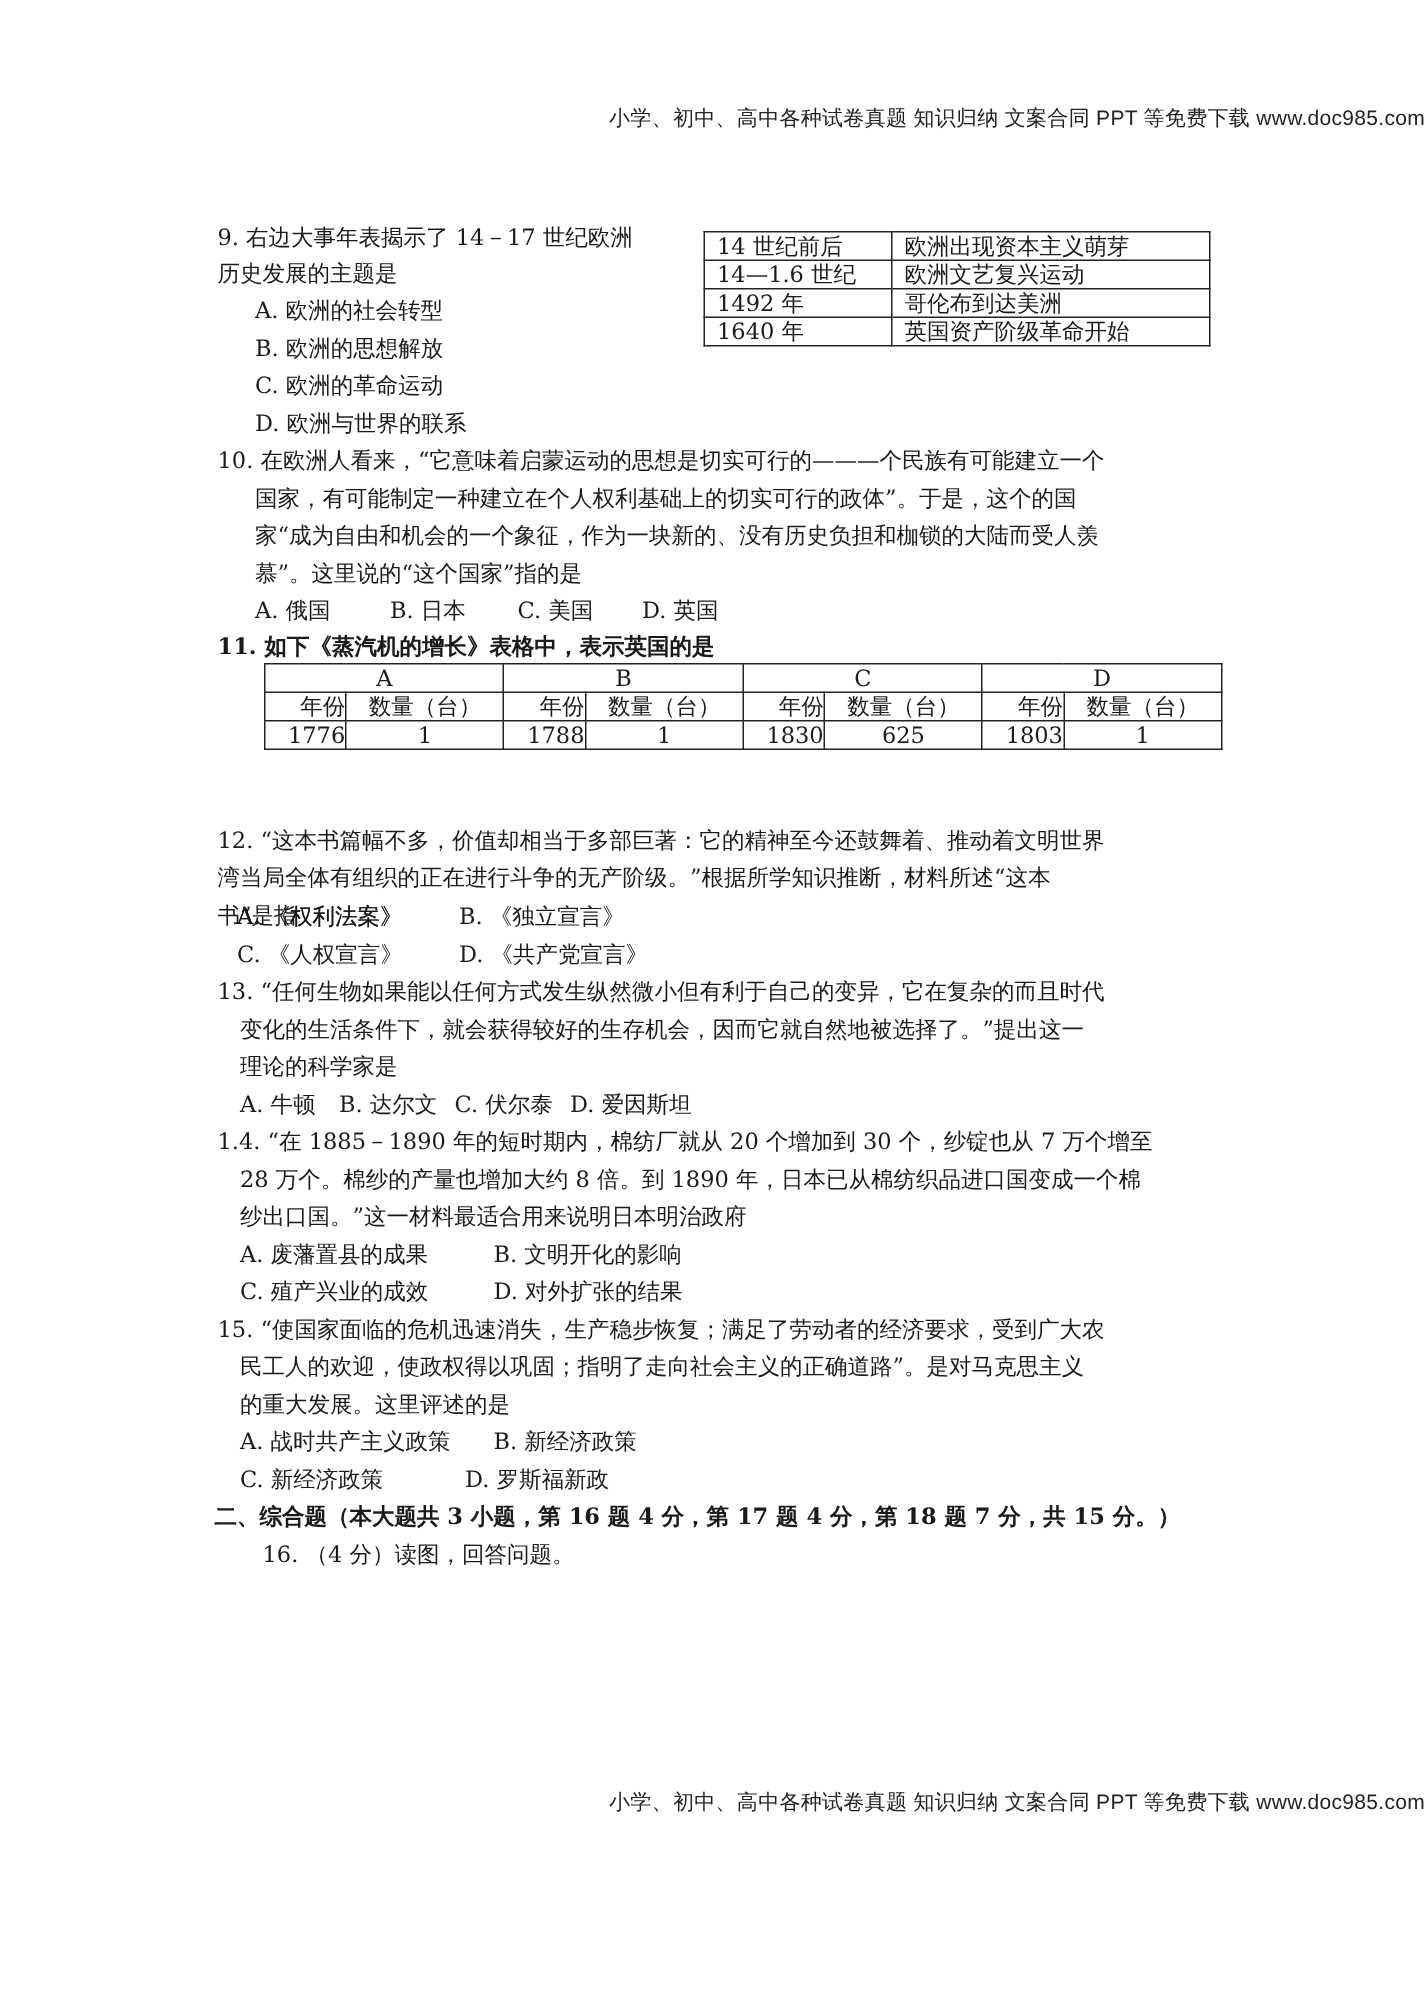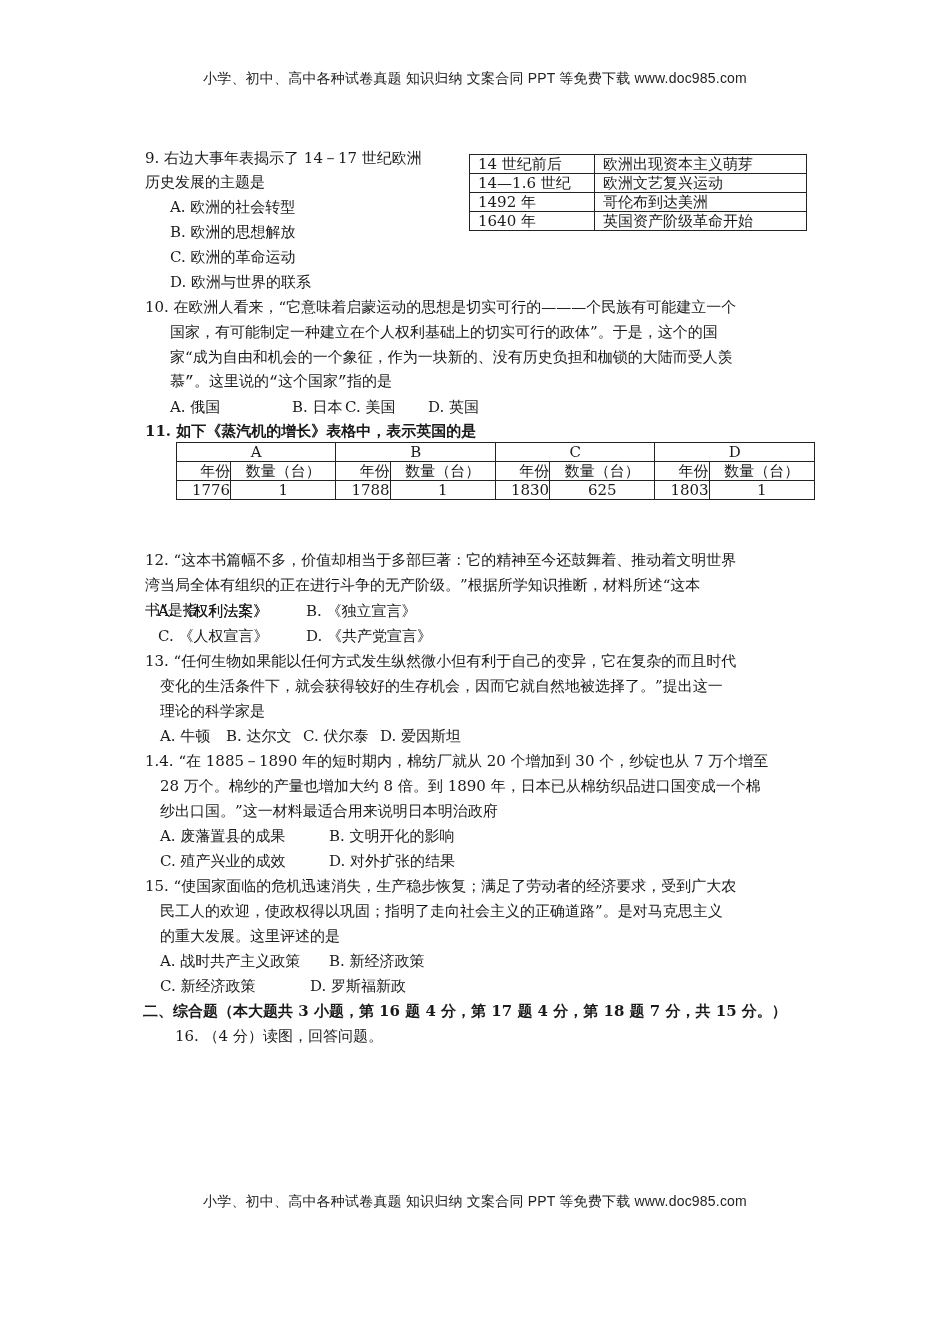--- a/index.html
+++ b/index.html
@@ -4,21 +4,21 @@
 <style>
   html, body { margin: 0; padding: 0; background: #ffffff; }
   body {
     width: 950px; height: 1344px; position: relative; overflow: hidden;
     font-family: "DejaVu Serif", "Liberation Serif", serif;
     color: #1a1a1a;
   }
   .abs { position: absolute; white-space: nowrap; }
   .header-footer {
     font-family: "Liberation Sans", "DejaVu Sans", sans-serif;
-    font-size: 14px; color: #222; left: 0; width: 950px; text-align: center;
+    font-size: 14px; color: #222; left: 0; width: 950px; text-align: right;
     letter-spacing: 0.2px;
   }
   .line { font-size: 15px; line-height: 25px; }
   .bold { font-weight: bold; }
   table { border-collapse: collapse; }
   .t9 { position: absolute; left: 469px; top: 154px; width: 338px; }
   .t9 td {
     border: 1.2px solid #222; font-size: 15px; height: 18px; line-height: 18px;
     padding: 0 0 0 8px; white-space: nowrap;
   }
@@ -64,23 +64,23 @@
       <td>英国资产阶级革命开始</td>
     </tr>
   </tbody>
     </table>
 </div>
 
 <div>
   <div class="abs line" style="left:145px; top:295px;">10. 在欧洲人看来，“它意味着启蒙运动的思想是切实可行的———个民族有可能建立一个</div>
   <div class="abs line" style="left:170px; top:320px;">国家，有可能制定一种建立在个人权利基础上的切实可行的政体”。于是，这个的国</div>
   <div class="abs line" style="left:170px; top:345px;">家“成为自由和机会的一个象征，作为一块新的、没有历史负担和枷锁的大陆而受人羡</div>
-  <div class="abs line" style="left:170px; top:370px;font-family:Liberation Mono, monospace;">慕”。这里说的“这个国家”指的是</div>
+  <div class="abs line" style="left:170px; top:370px;">慕”。这里说的“这个国家”指的是</div>
   <div class="abs line" style="left:170px; top:395px;text-align:right;">A. 俄国</div>
-  <div class="abs line" style="left:260px; top:395px;margin-left:32px;">B. 日本</div>
+  <div class="abs line" style="left:260px; top:395px;">B. 日本</div>
   <div class="abs line" style="left:345px; top:395px;">C. 美国</div>
   <div class="abs line" style="left:428px; top:395px;">D. 英国</div>
 </div>
 
 <div>
   <div class="abs line" style="left:145px; top:419px;font-weight:bold;">11. 如下《蒸汽机的增长》表格中，表示英国的是</div>
   <table class="t11">
     <colgroup>
       <col class="y">
         <col class="q">

